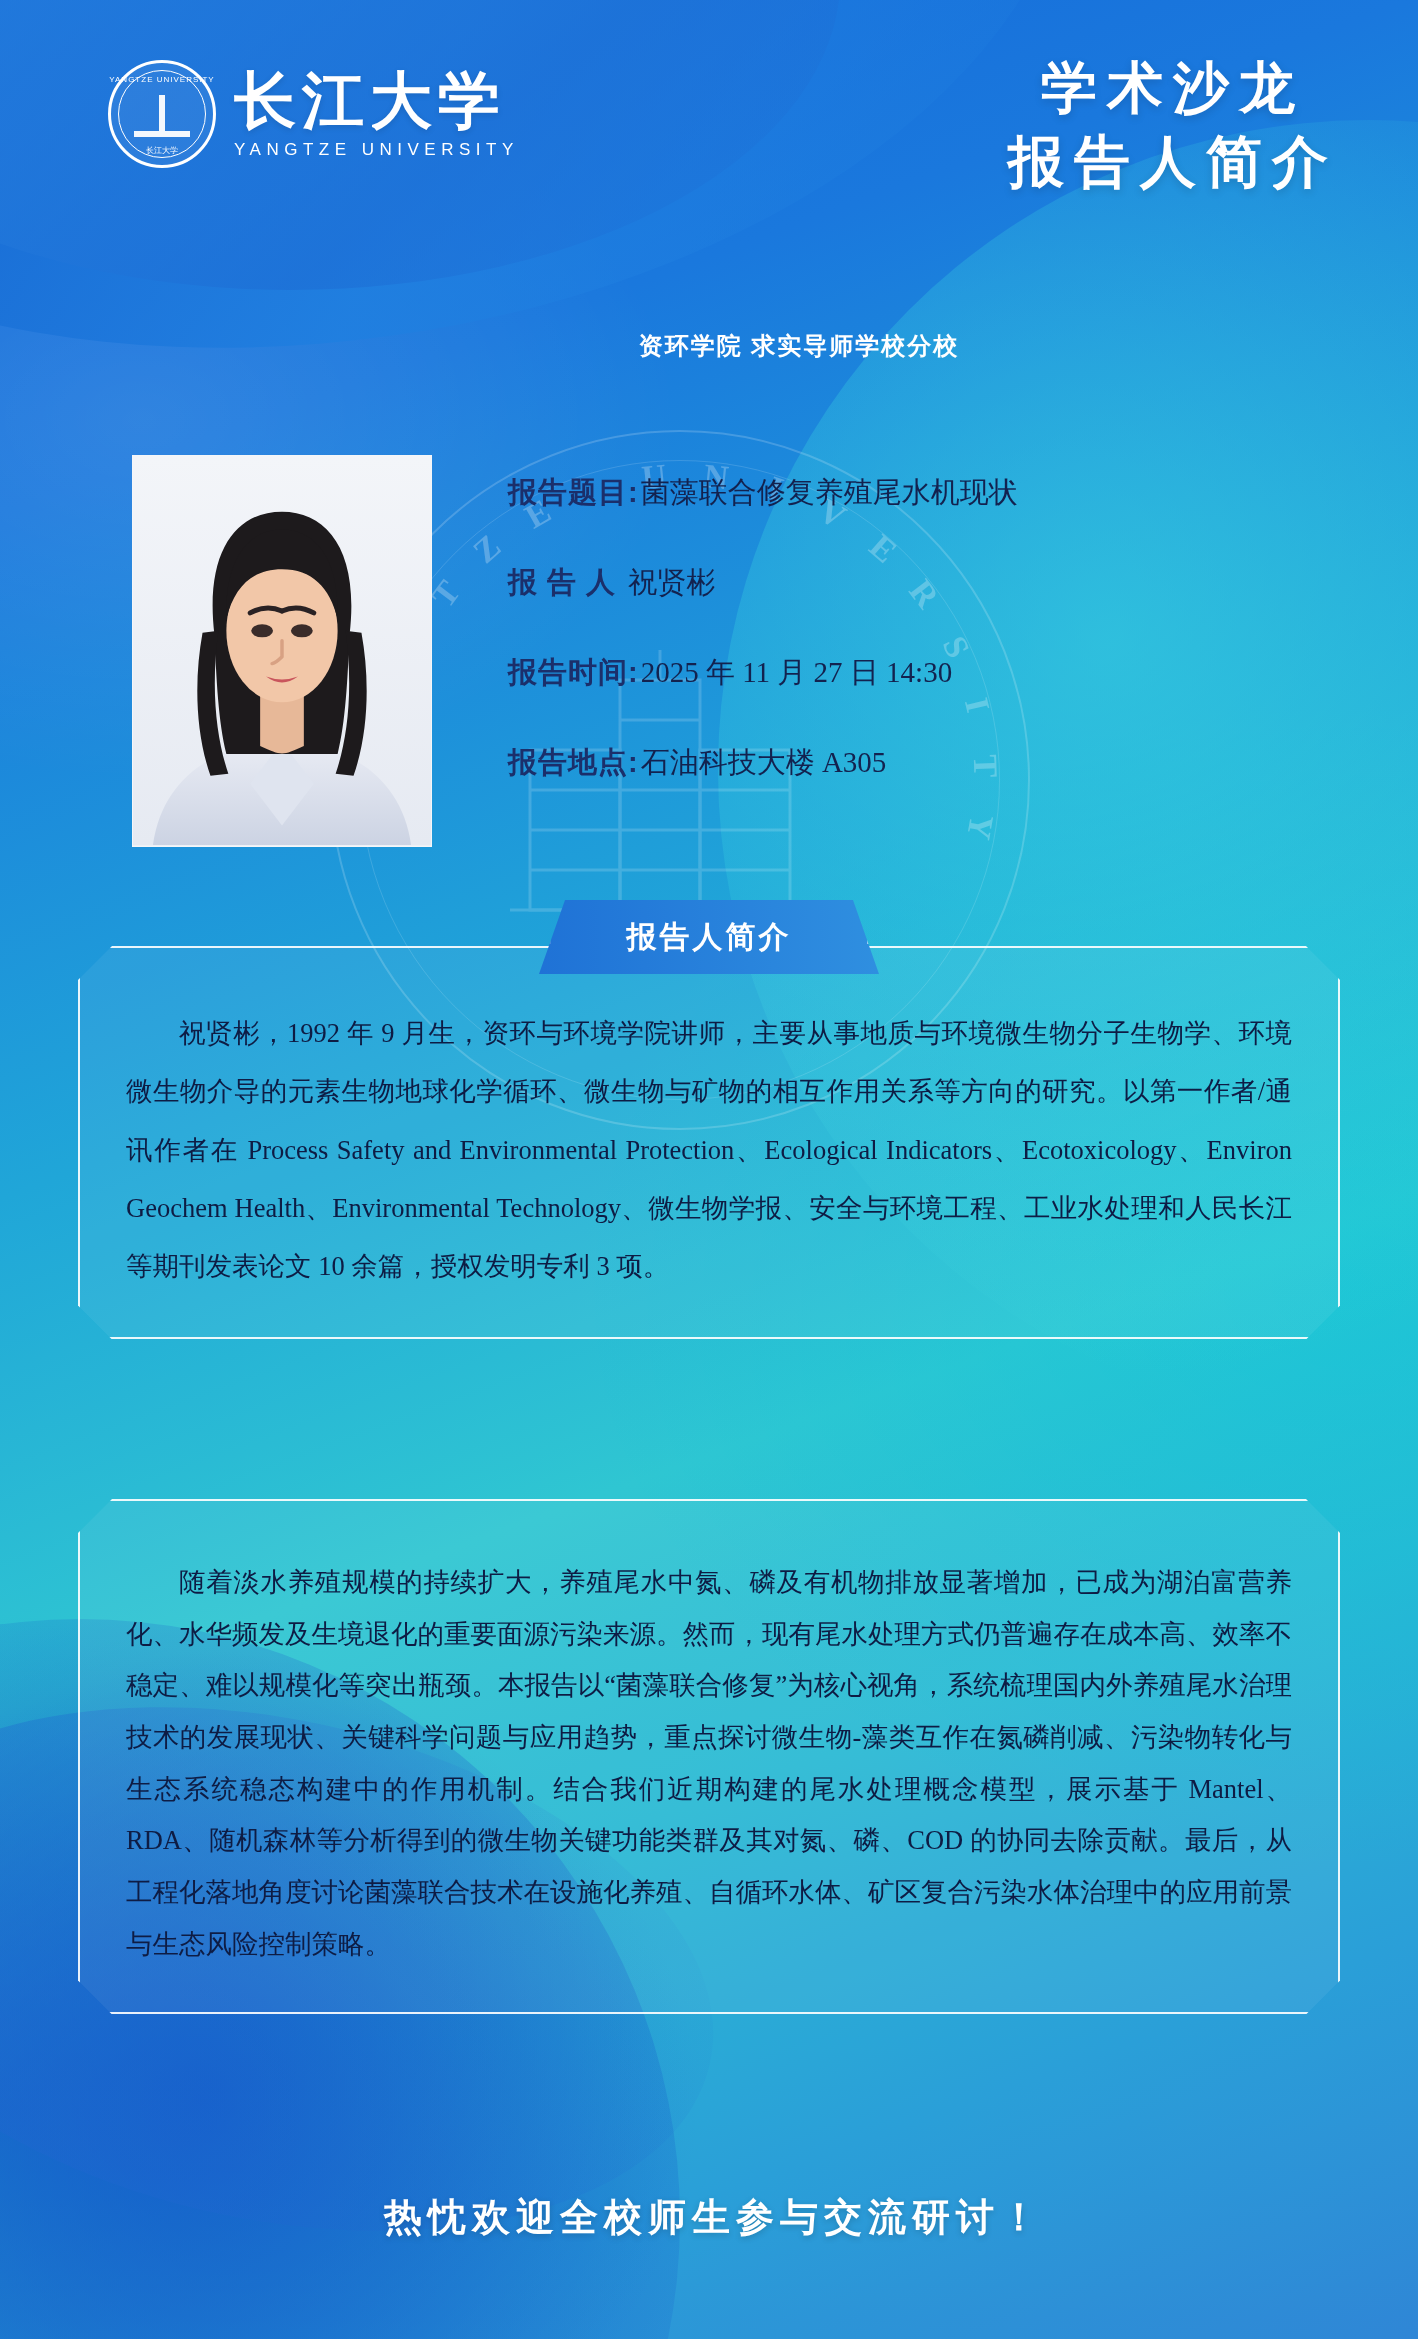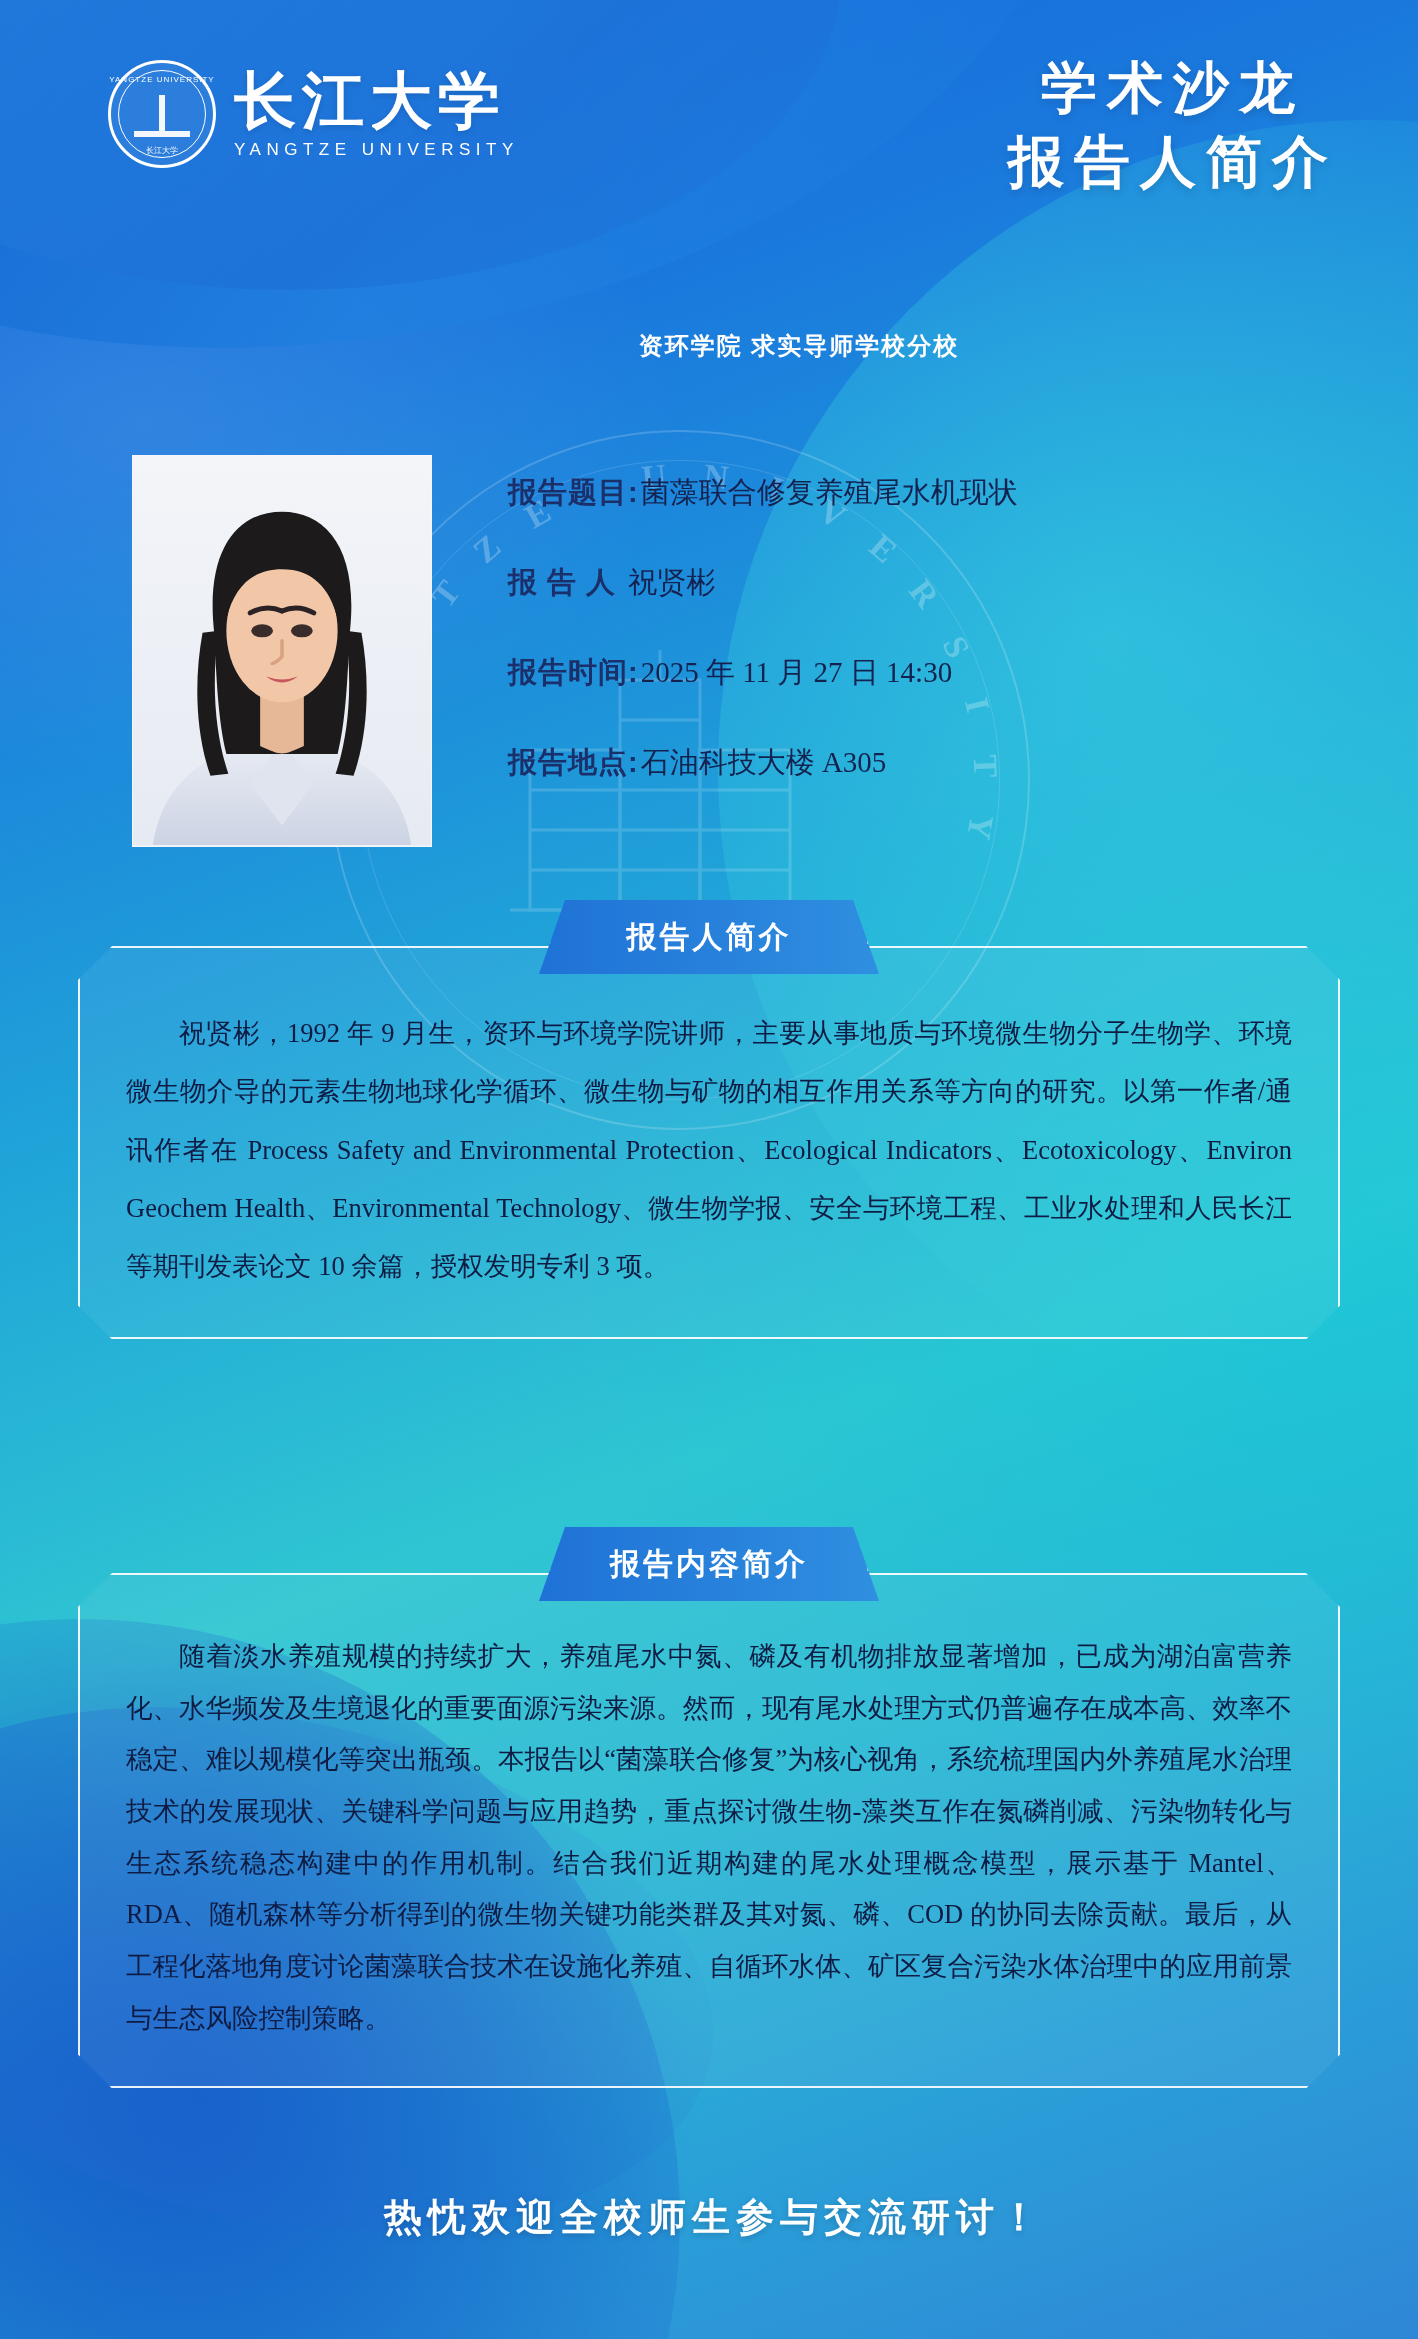--- a/index.html
+++ b/index.html
@@ -422,20 +422,19 @@
   </div>
 
   <div class="section sec1">
     <div class="banner">报告人简介</div>
     <div class="panel bio cut">
       <p>祝贤彬，1992 年 9 月生，资环与环境学院讲师，主要从事地质与环境微生物分子生物学、环境微生物介导的元素生物地球化学循环、微生物与矿物的相互作用关系等方向的研究。以第一作者/通讯作者在 Process Safety and Environmental Protection、Ecological Indicators、Ecotoxicology、Environ Geochem Health、Environmental Technology、微生物学报、安全与环境工程、工业水处理和人民长江等期刊发表论文 10 余篇，授权发明专利 3 项。</p>
     </div>
   </div>
 
   <div class="section sec2">
-    <div class="banner">报告内容简介</div>
     <div class="panel content cut">
       <p>随着淡水养殖规模的持续扩大，养殖尾水中氮、磷及有机物排放显著增加，已成为湖泊富营养化、水华频发及生境退化的重要面源污染来源。然而，现有尾水处理方式仍普遍存在成本高、效率不稳定、难以规模化等突出瓶颈。本报告以“菌藻联合修复”为核心视角，系统梳理国内外养殖尾水治理技术的发展现状、关键科学问题与应用趋势，重点探讨微生物-藻类互作在氮磷削减、污染物转化与生态系统稳态构建中的作用机制。结合我们近期构建的尾水处理概念模型，展示基于 Mantel、RDA、随机森林等分析得到的微生物关键功能类群及其对氮、磷、COD 的协同去除贡献。最后，从工程化落地角度讨论菌藻联合技术在设施化养殖、自循环水体、矿区复合污染水体治理中的应用前景与生态风险控制策略。</p>
     </div>
   </div>
 
   <div class="footer">热忱欢迎全校师生参与交流研讨！</div>
 </div>
 
 </body></html>

